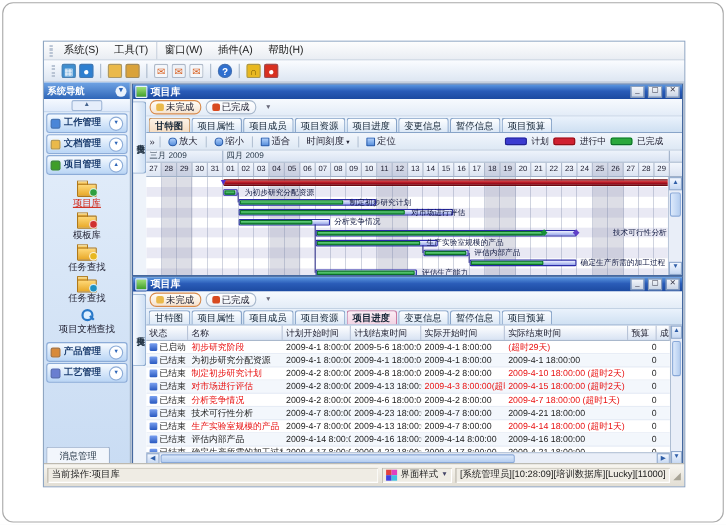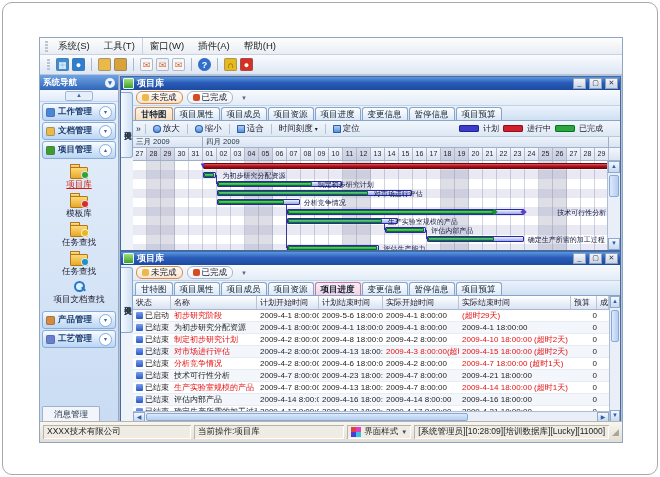--- a/index.html
+++ b/index.html
@@ -553,21 +553,20 @@
                   </div>
               </div>
             </div>
           </div>
         </div>
 
       </div>
     </div>
 
     <div class="statusbar">
-      <div class="panel" style="width:140px;">XXXX技术有限公司</div>
       <div class="panel" style="flex:1;">当前操作:项目库</div>
       <div class="panel">
         <span class="quad">
             <div style="background:#e04040"></div>
             <div style="background:#e040c0"></div>
             <div style="background:#4040e0"></div>
             <div style="background:#40c0e0"></div>
           </span>
         <span>界面样式</span>
         <span style="font-size:6px;margin-left:3px;color:#446;">▼</span>

